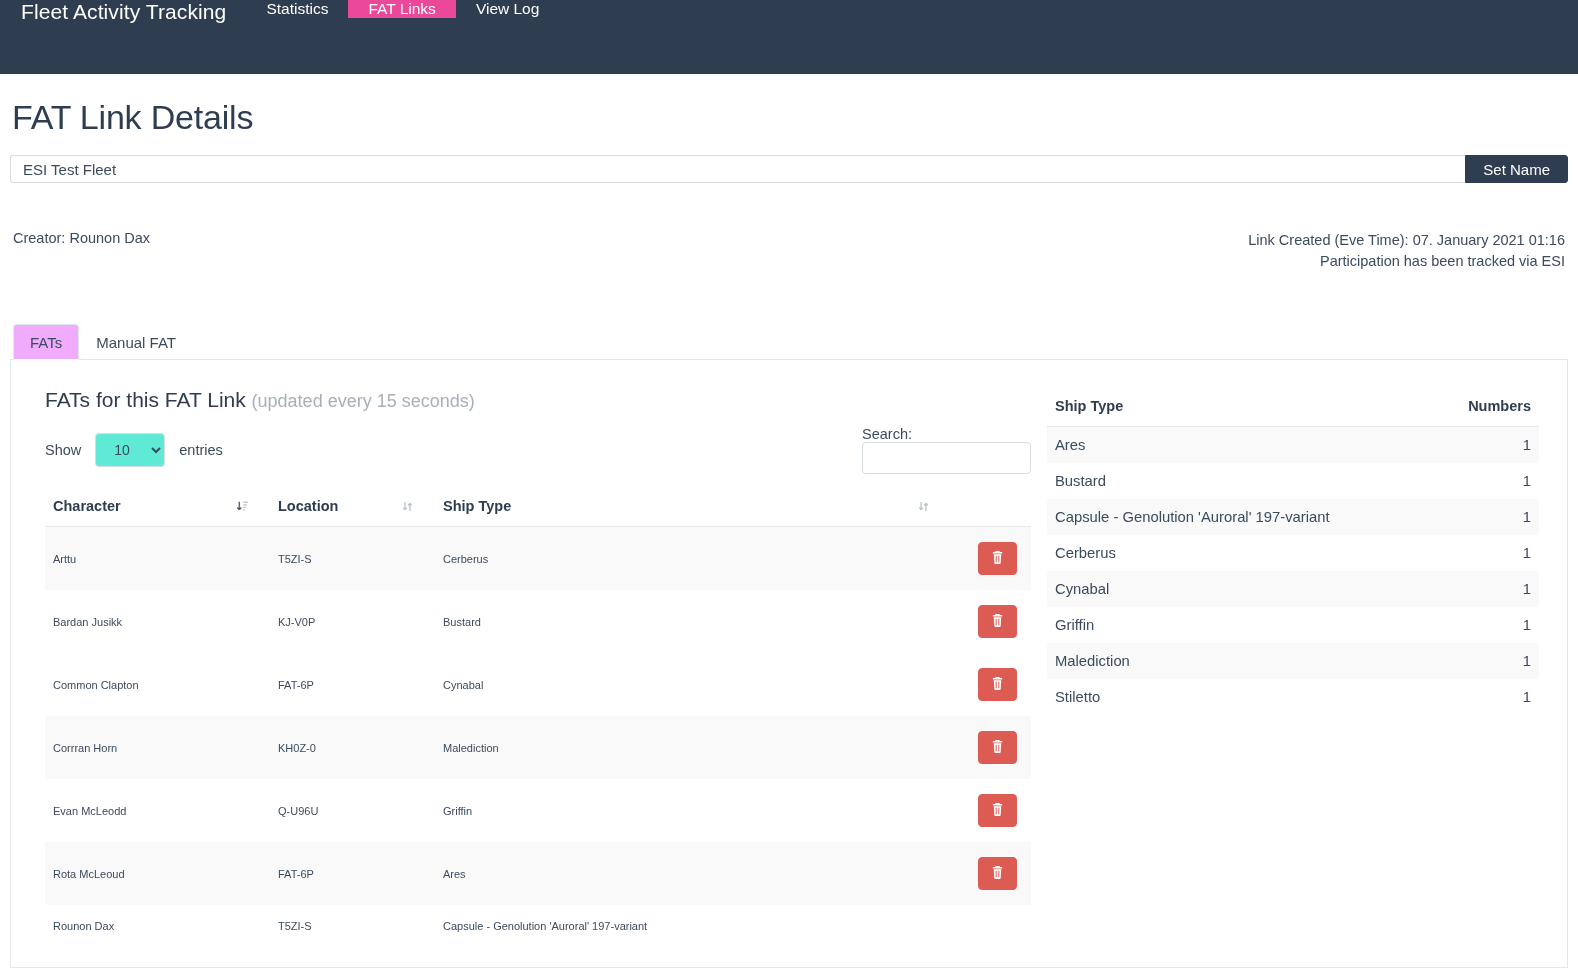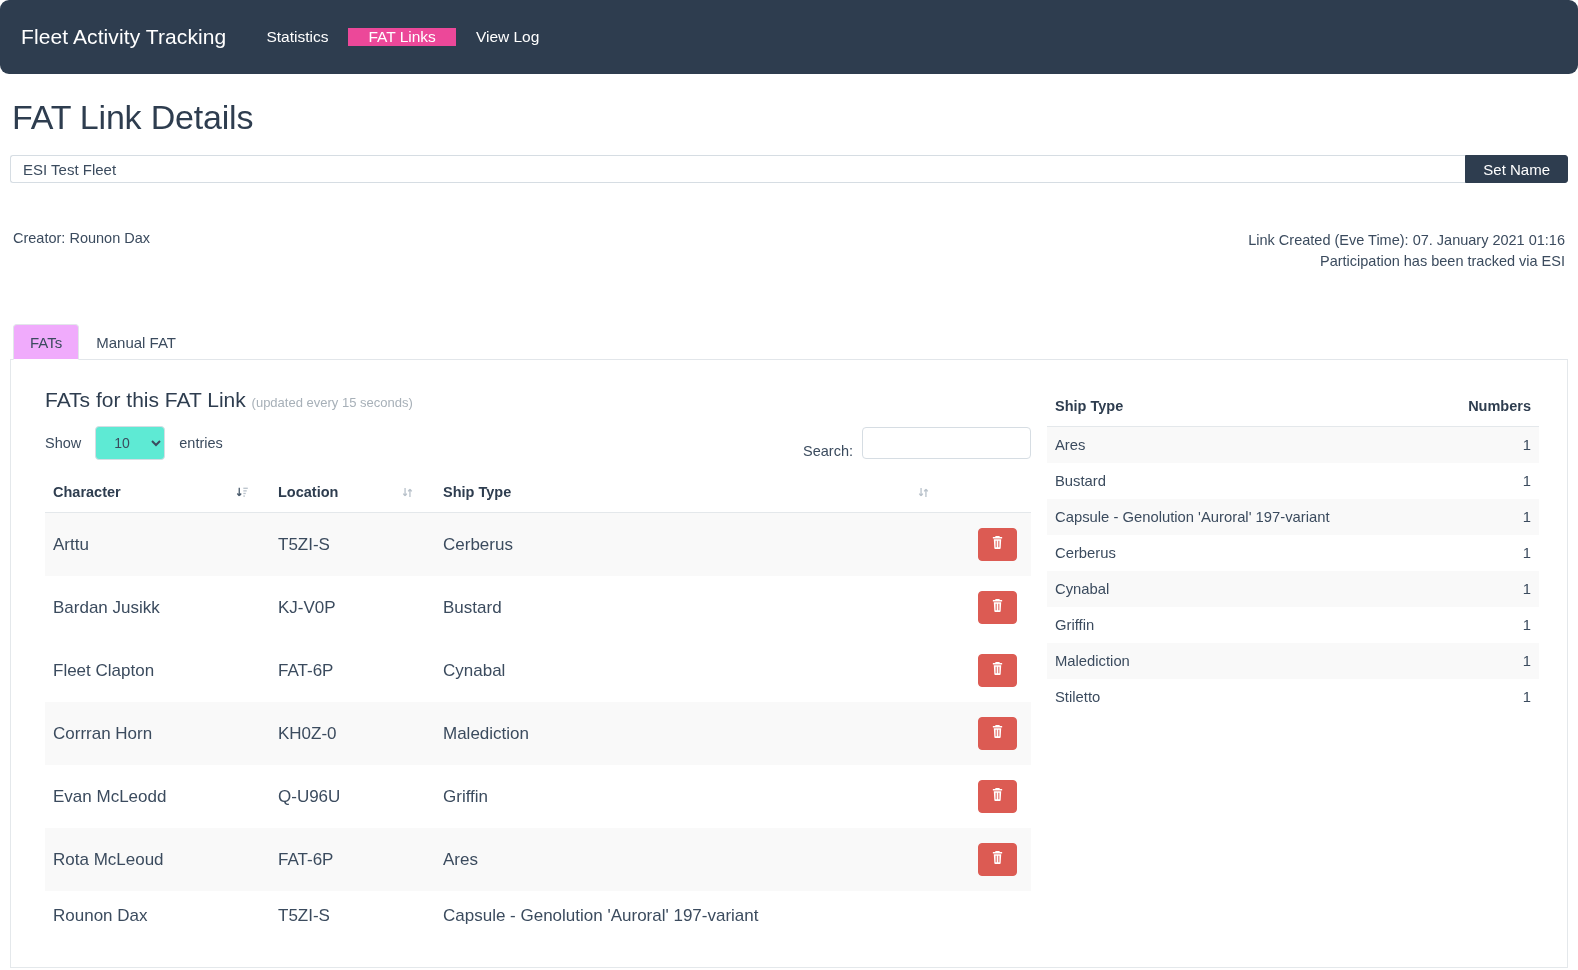--- a/index.html
+++ b/index.html
@@ -10,23 +10,22 @@
     font-family: "Liberation Sans", sans-serif;
     color: #2e3440;
     overflow: hidden;
   }
 
   
   .navbar {
     height: 74px;
     background: #2e3d4f;
     display: flex;
-    align-items: center;
+    align-items: flex-start;
     padding-left: 0;
-    border-radius: 9px;
   }
   .navbar-brand {
     display: flex; align-items: center;
     color: #ffffff;
     font-size: 21px;
     padding: 0 20px 0 21px;
     white-space: nowrap;
     letter-spacing: .1px;
   }
   .nav-item {
@@ -132,21 +131,21 @@
   .col-right { flex: 1; padding: 14px 10px 0 16px; }
 
   
   .panel-heading {
     font-size: 21px;
     color: #2e3d4f;
     font-weight: 400;
     margin: 0 0 14px 0;
   }
   .panel-heading .sub {
-    font-size: 13px;
+    font-size: 18px;
     color: #a7b0b8;
   }
 
   .table-controls {
     display: flex;
     align-items: center;
     justify-content: space-between;
     margin-bottom: 16px;
   }
   .length-ctl { display: flex; align-items: center; font-size: 14.5px; color: #3b4b5e; gap: 14px; }
@@ -154,21 +153,21 @@
     height: 34px;
     min-width: 70px;
     border: 1px solid #d6dde3;
     border-radius: 4px;
     background: #5eead4;
     font-family: "Liberation Sans", sans-serif;
     font-size: 14px;
     color: #3b4b5e;
     padding: 0 6px 0 14px;
   }
-  .search-ctl { display: flex; align-items: flex-end; gap: 9px; font-size: 14.5px; color: #3b4b5e; }
+  .search-ctl { display: flex; align-items: flex-start; font-size: 14.5px; color: #3b4b5e; flex-direction: column; }
   .search-input {
     width: 169px; height: 32px;
     border: 1px solid #d6dde3;
     border-radius: 4px;
     font-family: "Liberation Sans", sans-serif;
     font-size: 14px;
     padding: 0 8px;
     outline: none;
   }
 
@@ -180,21 +179,21 @@
     color: #2e3d4f;
     padding: 8px 4px 12px 8px;
     border-bottom: 1px solid #e4e8eb;
     white-space: nowrap;
   }
   .th-inner { display: flex; align-items: center; justify-content: space-between; padding-right: 14px; }
   .sort-ic { display: inline-block; width: 16px; text-align: center; font-size: 13px; line-height: 1; }
   .sort-ic svg { display: block; }
 
   table.fats tbody td {
-    font-size: 17px;
+    font-size: 11px;
     color: #3b4b5e;
     padding: 15px 8px;
     border: none;
     vertical-align: middle;
   }
   table.fats tbody tr.odd { background: #f9f9f9; }
   .col-char { width: 225px; }
   .col-loc  { width: 165px; }
   .col-ship { }
   .col-act  { width: 80px; }
@@ -359,21 +358,21 @@
               <div class="del-btn">
                 <span>
                   <svg width="13" height="15" viewBox="0 0 14 16">
                       <path d="M5 1h4l.6 1H12v1.6H2V2h2.4L5 1zM3 4.6h8l-.6 9.6a1 1 0 0 1-1 .8H4.6a1 1 0 0 1-1-.8L3 4.6zm2 1.6v7h1.1v-7H5zm2.9 0v7H9v-7H7.9z"></path>
                     </svg>
                 </span>
               </div>
             </td>
           </tr>
           <tr>
-            <td>Fleet Clapton</td>
+            <td>Common Clapton</td>
             <td>FAT-6P</td>
             <td>Cynabal</td>
             <td>
               <div class="del-btn">
                 <span>
                   <svg width="13" height="15" viewBox="0 0 14 16">
                       <path d="M5 1h4l.6 1H12v1.6H2V2h2.4L5 1zM3 4.6h8l-.6 9.6a1 1 0 0 1-1 .8H4.6a1 1 0 0 1-1-.8L3 4.6zm2 1.6v7h1.1v-7H5zm2.9 0v7H9v-7H7.9z"></path>
                     </svg>
                 </span>
               </div>

